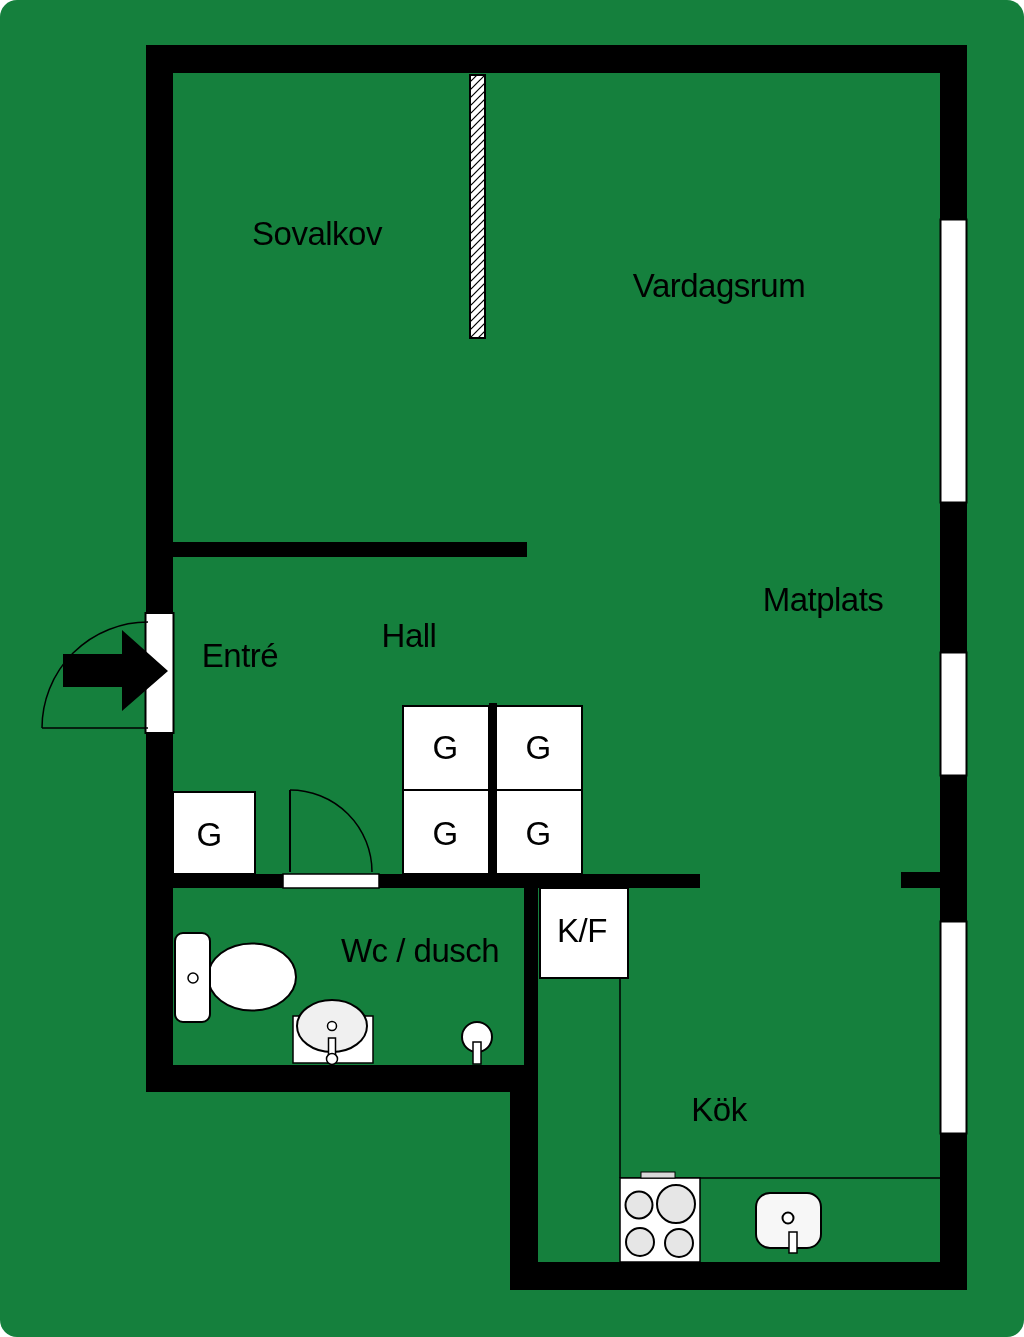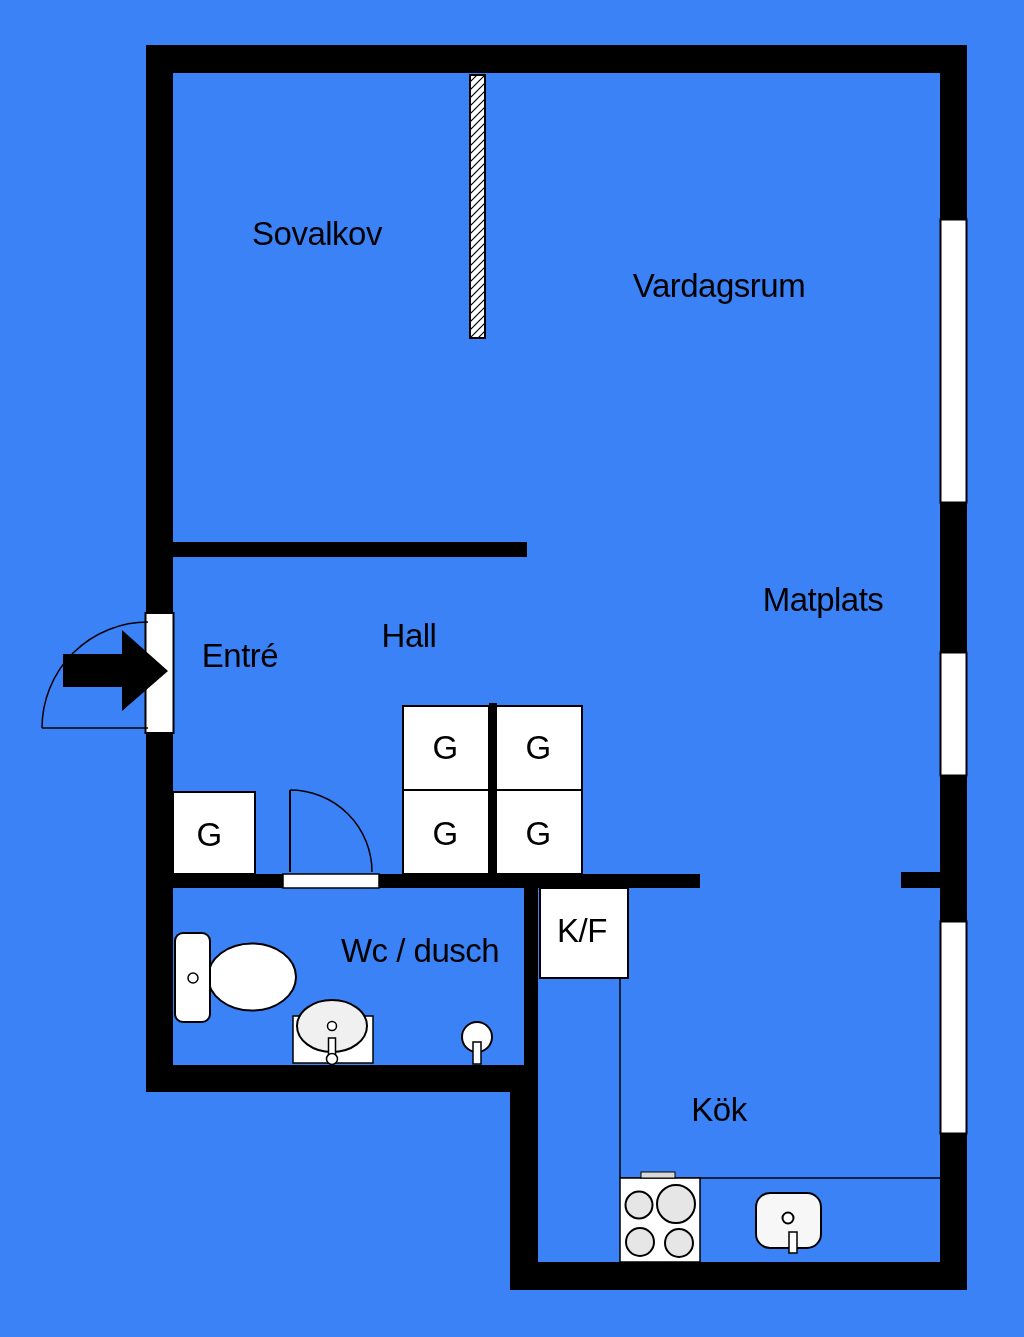--- a/index.html
+++ b/index.html
@@ -7,22 +7,23 @@
     padding: 0;
     background: #ffffff;
     width: 1024px;
     height: 1337px;
     font-family: "Liberation Sans", sans-serif;
   }
   #floorplan-stage {
     position: relative;
     width: 1024px;
     height: 1337px;
-    background: #3b82f6;
+    background: #15803d;
     overflow: hidden;
+    border-radius: 17px;
   }
   svg { display: block; }
   .wall { stroke: none; }
   .win { stroke: #000000; stroke-width: 2; }
   .thinline { stroke: #000000; stroke-width: 1.5; fill: none; }
   .box { fill: #ffffff; stroke: #000000; stroke-width: 2; }
   .fixture { stroke: #000000; stroke-width: 2; }
   .room-label {
     font-family: "Liberation Sans", sans-serif;
     font-size: 33px;

